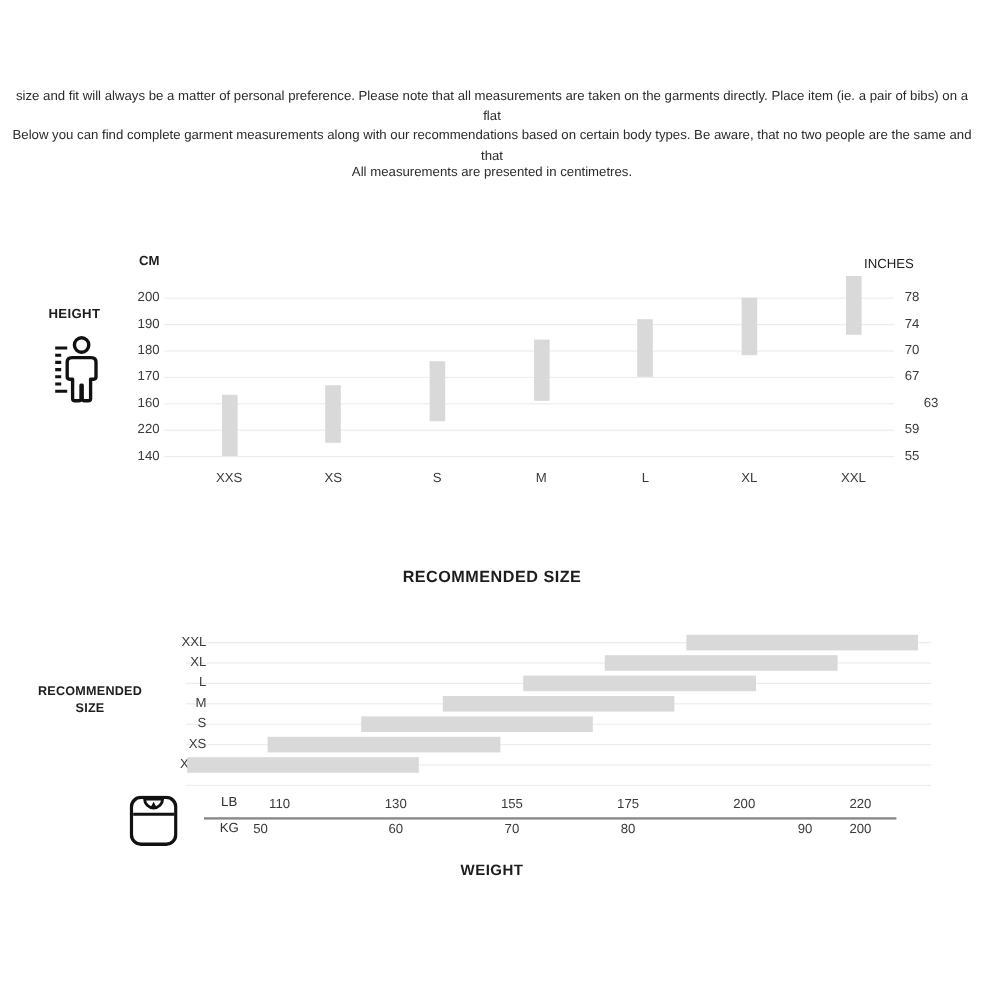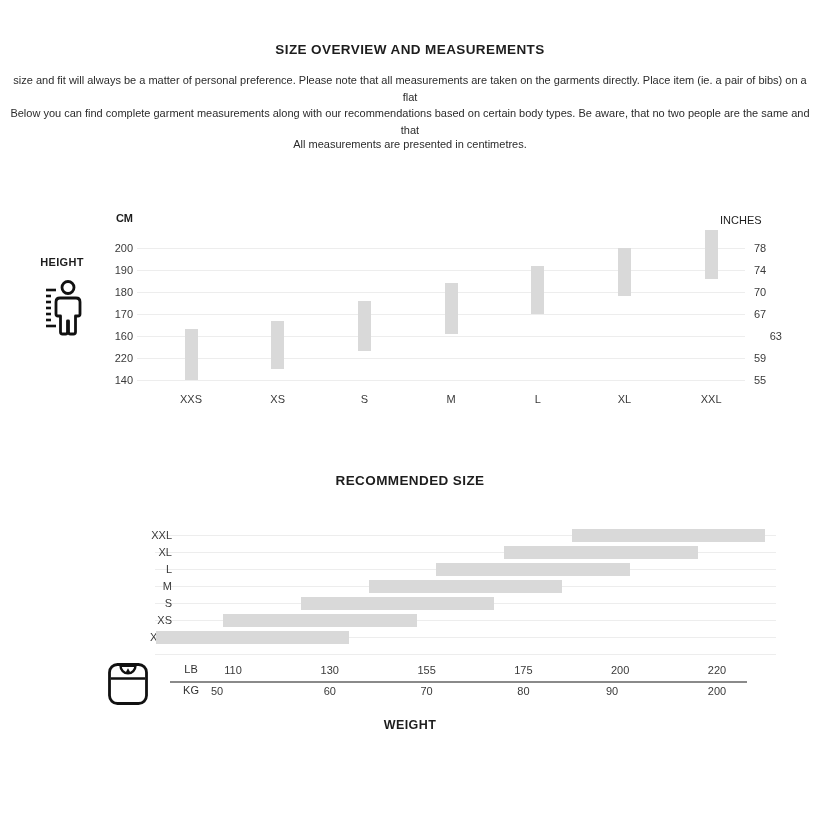--- a/index.html
+++ b/index.html
@@ -44,21 +44,20 @@
   .gridline{position:absolute;height:1px;background:#ededed;}
   .bar{position:absolute;background:#d9d9d9;}
   .tick{position:absolute;font-size:11px;color:#3a3a3a;line-height:14px;height:14px;}
   .cat{position:absolute;font-size:11px;color:#3a3a3a;text-align:center;line-height:14px;height:14px;}
 </style>
 </head>
 <body>
 
 <div class="page">
 
-  <div class="abs page-title">SIZE OVERVIEW AND MEASUREMENTS</div>
 
   <div class="abs intro">
     <div>size and fit will always be a matter of personal preference. Please note that all measurements are taken on the garments directly. Place item (ie. a pair of bibs) on a flat</div>
     <div>Below you can find complete garment measurements along with our recommendations based on certain body types. Be aware, that no two people are the same and that</div>
   </div>
 
   <div class="abs note">All measurements are presented in centimetres.</div>
 
   <div class="abs height-chart">
     <div class="abs height-label">HEIGHT</div>
@@ -112,20 +111,24 @@
         <div class="bar" style="left: 618px; width: 13px; top: 43px; height: 48.4px; background: rgb(217, 217, 217);"></div>
         <div class="cat" style="left: 599.5px; width: 50px; top: 187px;">XL</div>
         <div class="bar" style="left: 704.7px; width: 13px; top: 25.4px; height: 48.4px; background: rgb(217, 217, 217);"></div>
         <div class="cat" style="left: 686.2px; width: 50px; top: 187px;">XXL</div>
       </div>
   </div>
 
   <div class="abs sec-heading">RECOMMENDED SIZE</div>
 
   <div class="abs weight-chart">
+    <div class="abs side-label">
+      <span>RECOMMENDED</span>
+      <span>SIZE</span>
+    </div>
     <div class="plot" id="wc-plot">
         <div class="gridline" style="left: 155px; width: 621px; top: 15px; background: rgb(237, 237, 237);"></div>
         <div class="tick" style="left: 112px; width: 60px; top: 8px; text-align: right;">XXL</div>
         <div class="gridline" style="left: 155px; width: 621px; top: 32px; background: rgb(237, 237, 237);"></div>
         <div class="tick" style="left: 112px; width: 60px; top: 25px; text-align: right;">XL</div>
         <div class="gridline" style="left: 155px; width: 621px; top: 49px; background: rgb(237, 237, 237);"></div>
         <div class="tick" style="left: 112px; width: 60px; top: 42px; text-align: right;">L</div>
         <div class="gridline" style="left: 155px; width: 621px; top: 66px; background: rgb(237, 237, 237);"></div>
         <div class="tick" style="left: 112px; width: 60px; top: 59px; text-align: right;">M</div>
         <div class="gridline" style="left: 155px; width: 621px; top: 83px; background: rgb(237, 237, 237);"></div>
@@ -144,21 +147,21 @@
         <div class="bar" style="left: 155.56px; width: 193.6px; top: 110.5px; height: 13px; background: rgb(217, 217, 217);"></div>
         <div class="tick" style="left: 211px; width: 44px; top: 143px; text-align: center;">110</div>
         <div class="tick" style="left: 211px; width: 44px; top: 164px; text-align: left;">50</div>
         <div class="tick" style="left: 307.8px; width: 44px; top: 143px; text-align: center;">130</div>
         <div class="tick" style="left: 307.8px; width: 44px; top: 164px; text-align: center;">60</div>
         <div class="tick" style="left: 404.6px; width: 44px; top: 143px; text-align: center;">155</div>
         <div class="tick" style="left: 404.6px; width: 44px; top: 164px; text-align: center;">70</div>
         <div class="tick" style="left: 501.4px; width: 44px; top: 143px; text-align: center;">175</div>
         <div class="tick" style="left: 501.4px; width: 44px; top: 164px; text-align: center;">80</div>
         <div class="tick" style="left: 598.2px; width: 44px; top: 143px; text-align: center;">200</div>
-        <div class="tick" style="left: 590px; width: 44px; top: 164px; text-align: center;">90</div>
+        <div class="tick" style="left: 633px; width: 44px; top: 164px; text-align: right;">90</div>
         <div class="tick" style="left: 695px; width: 44px; top: 143px; text-align: center;">220</div>
         <div class="tick" style="left: 695px; width: 44px; top: 164px; text-align: center;">200</div>
       </div>
     <svg class="abs scale-icon" width="40" height="42" viewBox="0 0 40 42">
       <rect x="1.5" y="1.5" width="37" height="39" rx="8" fill="none" stroke="#111" stroke-width="2.8"></rect>
       <line x1="3" y1="15.5" x2="37" y2="15.5" stroke="#111" stroke-width="2.4"></line>
       <path d="M12.5 2.8 a7.5 7.5 0 0 0 15 0 z" fill="#fff" stroke="#111" stroke-width="2.4"></path>
       <path d="M20 5.2 l3 5.6 h-6 z" fill="#111"></path>
     </svg>
     <div class="abs axis-line"></div>

